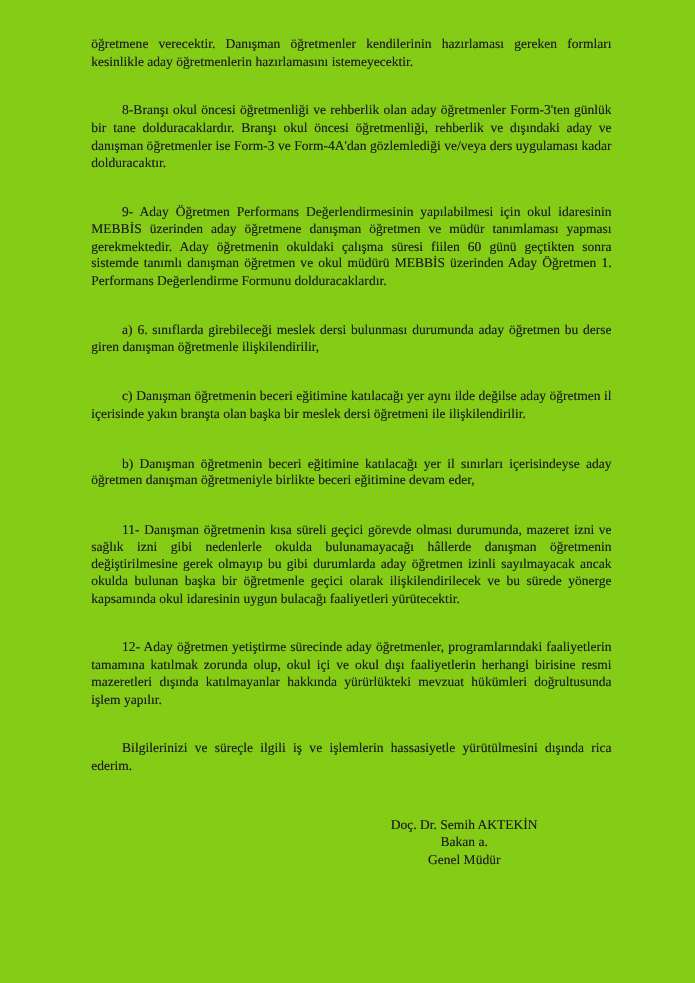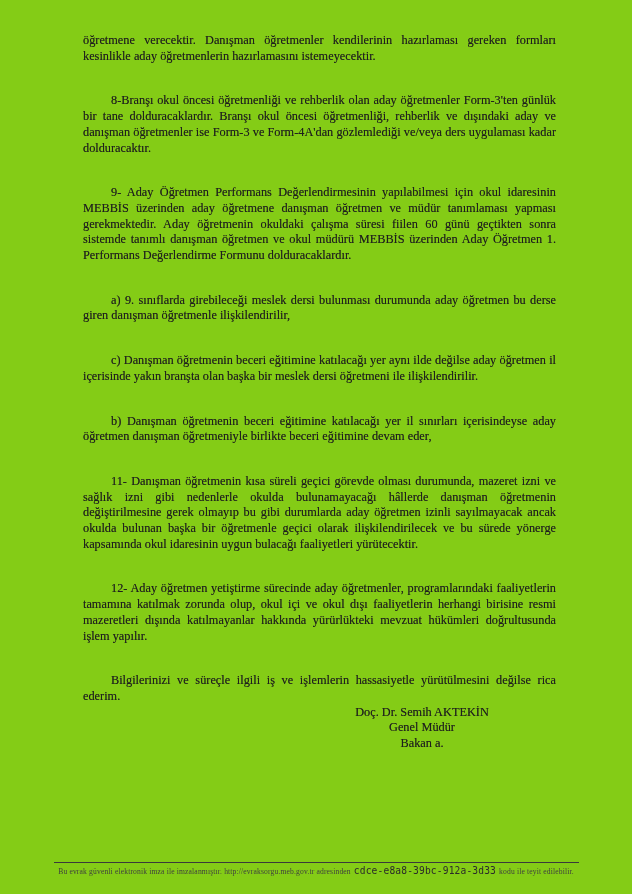--- a/index.html
+++ b/index.html
@@ -18,20 +18,21 @@
     top: 33px;
     width: 473px;
     font-size: 12.3px;
     line-height: 15.7px;
     text-align: justify;
     text-shadow: 0 0 0.4px rgba(30,30,30,0.55);
   }
   .content p { margin: 0; }
   .content p.indent { text-indent: 28px; margin-top: 29px; }
   .signature {
+    margin-top: 38px;
     width: 240px;
     margin-left: auto;
     margin-right: 14px;
     text-align: center;
   }
   .distribution { margin-top: 56px; text-align: left; }
   .dist-label { text-decoration: underline; }
   .footer {
     position: absolute;
     left: 0;
@@ -61,33 +62,29 @@
 </style>
 </head>
 <body>
 
 <div class="page">
 
   <div class="content">
     <p>öğretmene verecektir. Danışman öğretmenler kendilerinin hazırlaması gereken formları kesinlikle aday öğretmenlerin hazırlamasını istemeyecektir.</p>
     <p class="indent">8-Branşı okul öncesi öğretmenliği ve rehberlik olan aday öğretmenler Form-3'ten günlük bir tane dolduracaklardır. Branşı okul öncesi öğretmenliği, rehberlik ve dışındaki aday ve danışman öğretmenler ise Form-3 ve Form-4A'dan gözlemlediği ve/veya ders uygulaması kadar dolduracaktır.</p>
     <p class="indent">9- Aday Öğretmen Performans Değerlendirmesinin yapılabilmesi için okul idaresinin MEBBİS üzerinden aday öğretmene danışman öğretmen ve müdür tanımlaması yapması gerekmektedir. Aday öğretmenin okuldaki çalışma süresi fiilen 60 günü geçtikten sonra sistemde tanımlı danışman öğretmen ve okul müdürü MEBBİS üzerinden Aday Öğretmen 1. Performans Değerlendirme Formunu dolduracaklardır.</p>
-    <p class="indent">a) 9. sınıflarda girebileceği meslek dersi bulunması durumunda aday öğretmen bu derse giren danışman öğretmenle ilişkilendirilir,</p>
+    <p class="indent">a) 6. sınıflarda girebileceği meslek dersi bulunması durumunda aday öğretmen bu derse giren danışman öğretmenle ilişkilendirilir,</p>
     <p class="indent">c) Danışman öğretmenin beceri eğitimine katılacağı yer aynı ilde değilse aday öğretmen il içerisinde yakın branşta olan başka bir meslek dersi öğretmeni ile ilişkilendirilir.</p>
     <p class="indent">b) Danışman öğretmenin beceri eğitimine katılacağı yer il sınırları içerisindeyse aday öğretmen danışman öğretmeniyle birlikte beceri eğitimine devam eder,</p>
     <p class="indent">11- Danışman öğretmenin kısa süreli geçici görevde olması durumunda, mazeret izni ve sağlık izni gibi nedenlerle okulda bulunamayacağı hâllerde danışman öğretmenin değiştirilmesine gerek olmayıp bu gibi durumlarda aday öğretmen izinli sayılmayacak ancak okulda bulunan başka bir öğretmenle geçici olarak ilişkilendirilecek ve bu sürede yönerge kapsamında okul idaresinin uygun bulacağı faaliyetleri yürütecektir.</p>
     <p class="indent">12- Aday öğretmen yetiştirme sürecinde aday öğretmenler, programlarındaki faaliyetlerin tamamına katılmak zorunda olup, okul içi ve okul dışı faaliyetlerin herhangi birisine resmi mazeretleri dışında katılmayanlar hakkında yürürlükteki mevzuat hükümleri doğrultusunda işlem yapılır.</p>
-    <p class="indent">Bilgilerinizi ve süreçle ilgili iş ve işlemlerin hassasiyetle yürütülmesini değilse rica ederim.</p>
+    <p class="indent">Bilgilerinizi ve süreçle ilgili iş ve işlemlerin hassasiyetle yürütülmesini dışında rica ederim.</p>
 
     <div class="signature">
       <div>Doç. Dr. Semih AKTEKİN</div>
+      <div>Bakan a.</div>
       <div>Genel Müdür</div>
-      <div>Bakan a.</div>
     </div>
 
   </div>
 
-  <div class="footer">
-    <div class="footer-rule"></div>
-    <div class="footer-text"><span>Bu evrak güvenli elektronik imza ile imzalanmıştır. http://evraksorgu.meb.gov.tr adresinden</span><span class="footer-code">cdce-e8a8-39bc-912a-3d33</span><span>kodu ile teyit edilebilir.</span></div>
-  </div>
 
 </div>
 
 </body></html>

